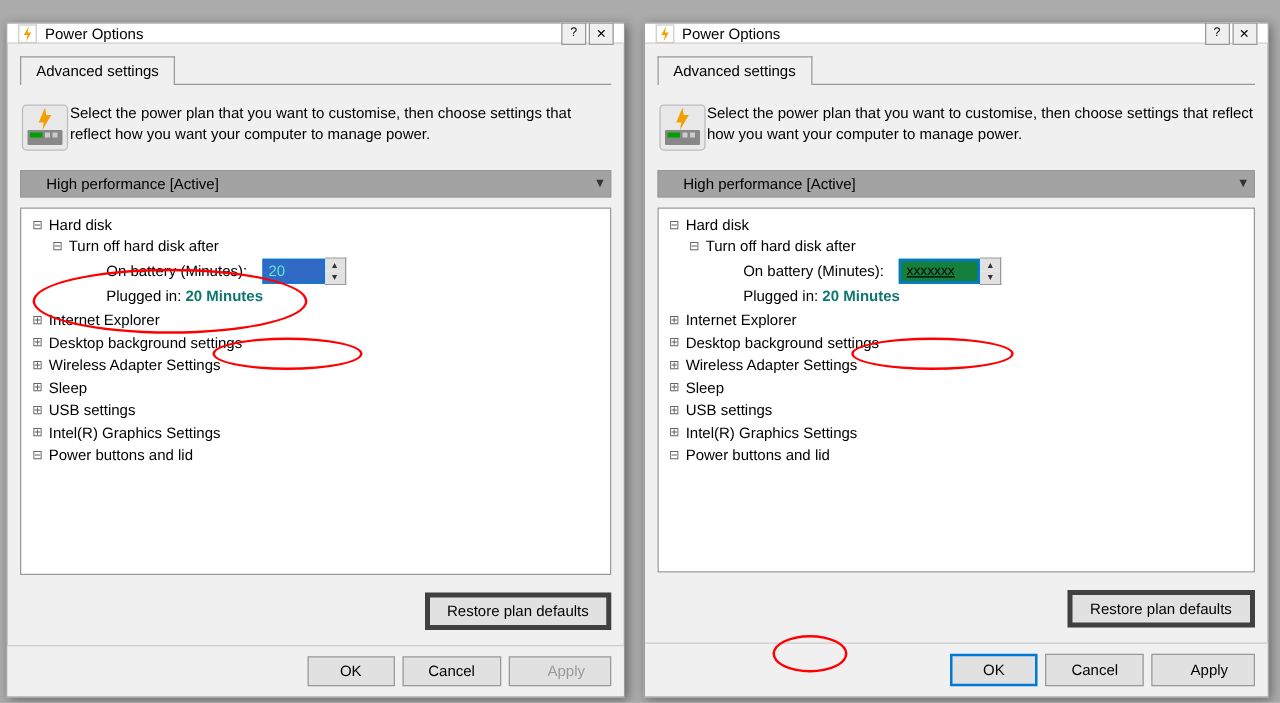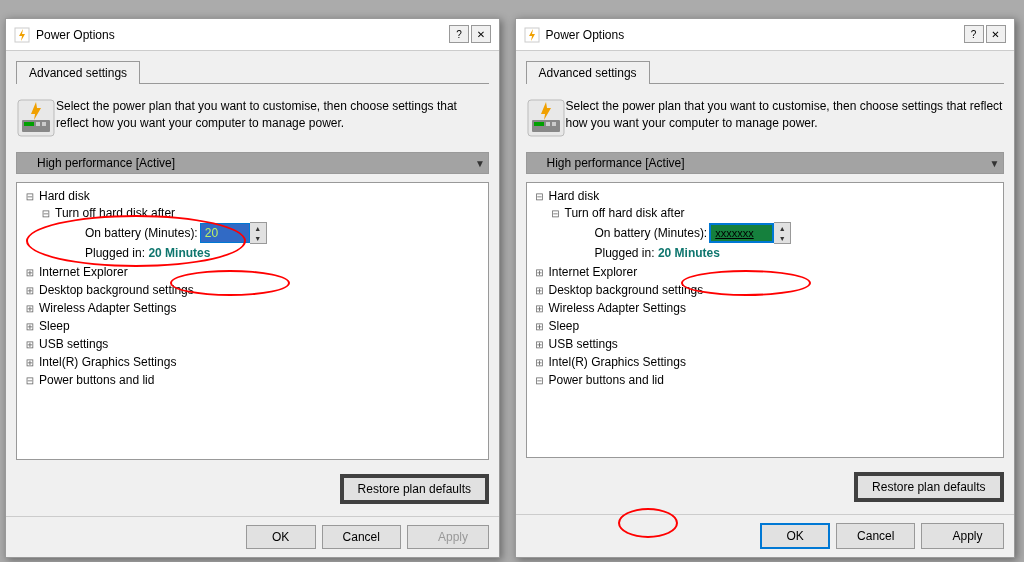--- a/index.html
+++ b/index.html
@@ -23,22 +23,23 @@
       width: 500px;
       height: 540px;
       margin: 10px 5px;
     }
 
     .dialog-titlebar {
       background: #fff;
       border-bottom: 1px solid #ccc;
       padding: 6px 8px;
       display: flex;
+      align-items: center;
       justify-content: space-between;
-      height: 32px;
+      height: 16px;
     }
 
     .titlebar-left {
       display: flex;
       align-items: center;
       gap: 6px;
     }
 
     .title-icon {
       width: 16px;
@@ -179,21 +180,21 @@
       color: #000;
     }
 
     .sub-item {
       padding-left: 16px;
     }
 
     .spin-row {
       display: flex;
       align-items: center;
-      gap: 2px;
+      gap: 12px;
       padding-left: 48px;
       padding-top: 1px;
       padding-bottom: 1px;
     }
 
     .spin-label {
       font-size: 12px;
       color: #000;
     }
 
@@ -207,21 +208,21 @@
       height: 20px;
       border: 1px solid #0078d4;
       background: #fff;
       font-size: 12px;
       padding: 0 4px;
       outline: none;
     }
 
     .spin-input.selected {
       background: #316ac5;
-      color: #bef264;
+      color: #5eead4;
     }
 
     .spin-input.xxxx {
       background: #15803d;
       color: #000;
       border: 2px solid #0078d4;
       text-decoration: underline;
     }
 
     .spin-buttons {

